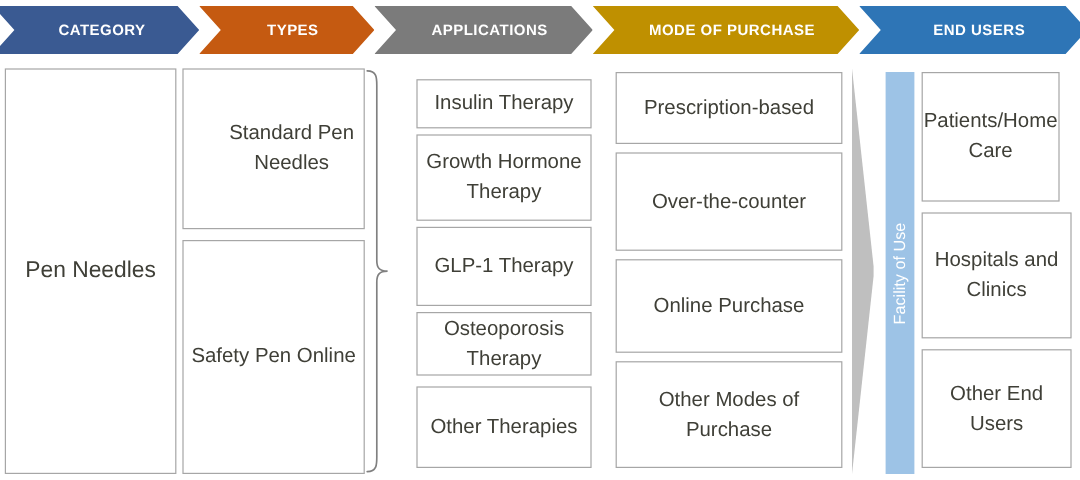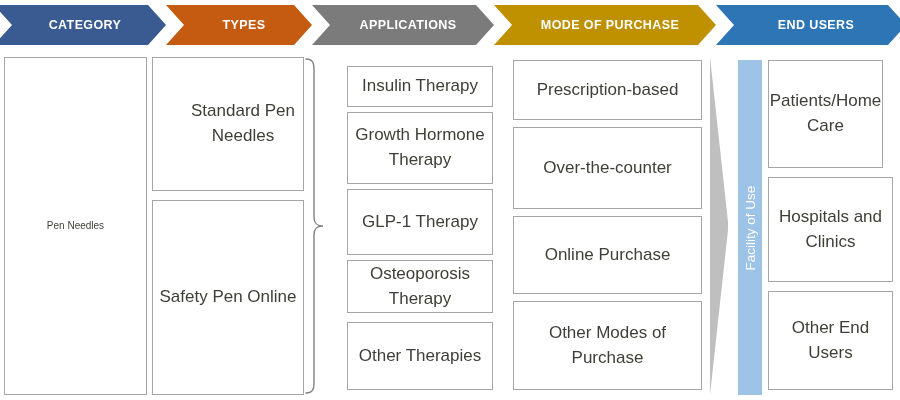--- a/index.html
+++ b/index.html
@@ -31,21 +31,21 @@
     box-sizing:border-box;
     border:1px solid #a6a6a6;
     background:#ffffff;
     display:flex;align-items:center;justify-content:center;
     text-align:center;
     font-size:17px;
     line-height:1.45;
     color:#3f3f37;
     padding:2px 6px;
   }
-  .box.big{font-size:10px;}
+  .box.big{font-size:19px;}
 
   
   .brace{position:absolute;left:303px;top:57px;width:24px;height:338px;}
 
   
   .bowtie{position:absolute;left:708px;top:57px;width:26px;height:338px;}
 
   
   .facility-bar{
     position:absolute;left:738px;top:60px;width:24px;height:335px;

